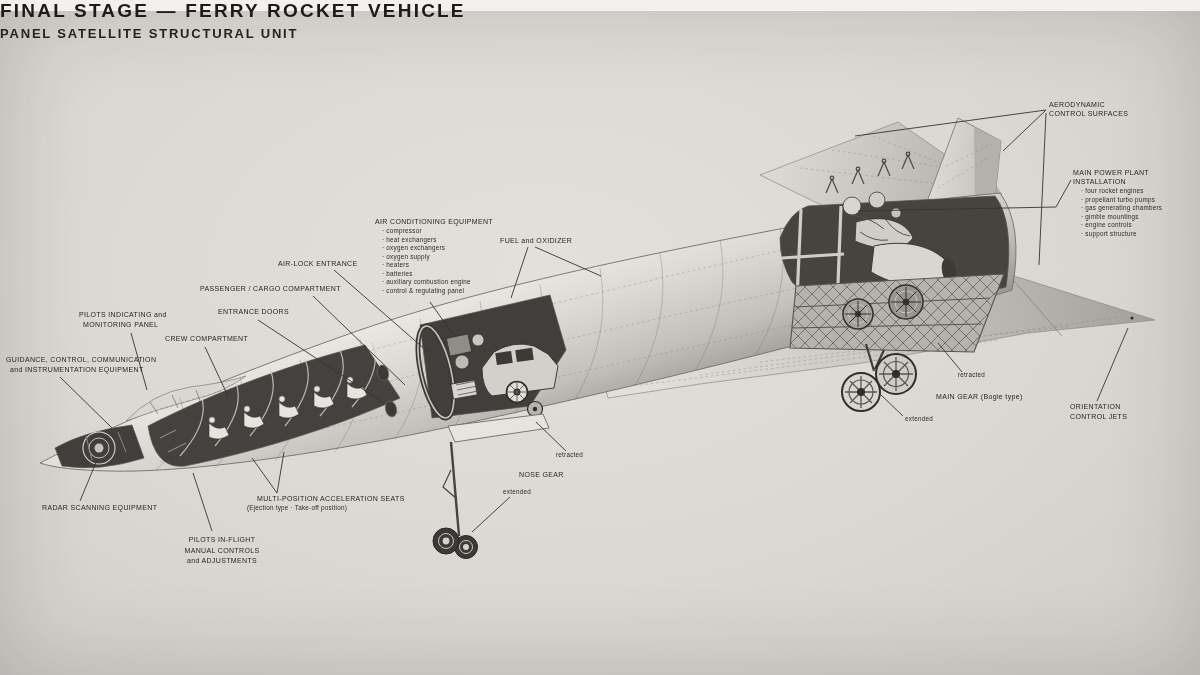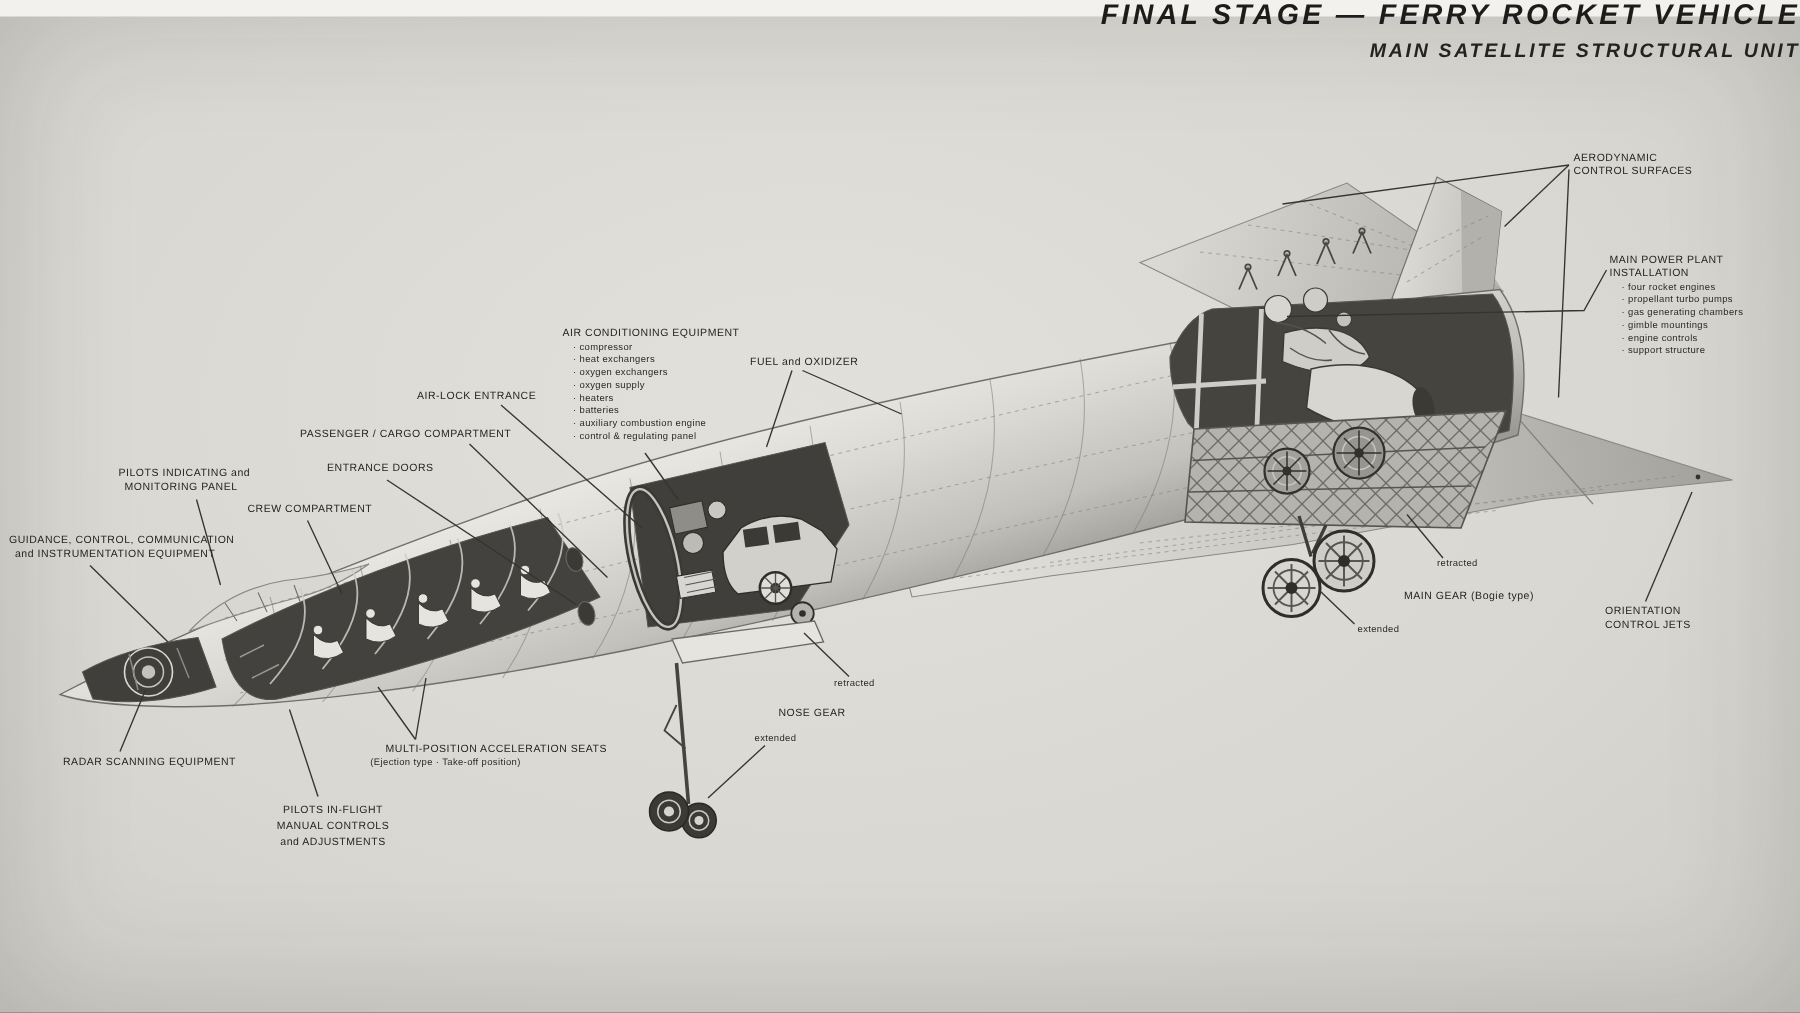--- a/index.html
+++ b/index.html
@@ -9,21 +9,21 @@
     box-shadow:inset 0 0 90px rgba(40,38,34,.18);
     font-family:"Liberation Sans", sans-serif;
   }
   #photo-top-strip{position:absolute;top:0;left:0;width:100%;height:11px;background:#f2f1ee;}
   svg{position:absolute;top:0;left:0;}
   .lbl{fill:#262522;font-size:7px;letter-spacing:.35px;font-family:"Liberation Sans",sans-serif;}
   .lbl-sm{fill:#2b2a27;font-size:6.3px;letter-spacing:.25px;font-family:"Liberation Sans",sans-serif;}
   .leader{stroke:#35342f;stroke-width:.9;fill:none;}
   .panel{stroke:#7c7a74;stroke-width:.7;fill:none;opacity:.55;}
   .paneld{stroke:#85837d;stroke-width:.7;fill:none;opacity:.6;stroke-dasharray:2.5,3;}
-  #title-block{position:absolute;left:0;top:600;width:1200px;text-align:right;color:#1d1c1a;font-style:italic;}
+  #title-block{position:absolute;left:0;top:600;width:1200px;text-align:left;color:#1d1c1a;}
   #main-title{font-size:19px;font-weight:bold;letter-spacing:2.2px;}
   #sub-title{font-size:13px;font-weight:bold;letter-spacing:1.8px;margin-top:4px;color:#242320;}
 </style>
 </head>
 <body>
 
 <div id="stage">
   <div id="photo-top-strip"></div>
 
   <svg width="1200" height="675" viewBox="0 0 1200 675">
@@ -304,15 +304,15 @@
       <text class="lbl-sm" x="958" y="377">retracted</text>
       <text class="lbl-sm" x="905" y="421">extended</text>
 
       <text class="lbl" x="1070" y="409">ORIENTATION</text>
       <text class="lbl" x="1070" y="418.5">CONTROL JETS</text>
     </g>
   </svg>
 
   <div id="title-block">
     <div id="main-title">FINAL STAGE — FERRY ROCKET VEHICLE</div>
-    <div id="sub-title">MAIN SATELLITE STRUCTURAL UNIT</div>
+    <div id="sub-title">PANEL SATELLITE STRUCTURAL UNIT</div>
   </div>
 </div>
 
 </body></html>

